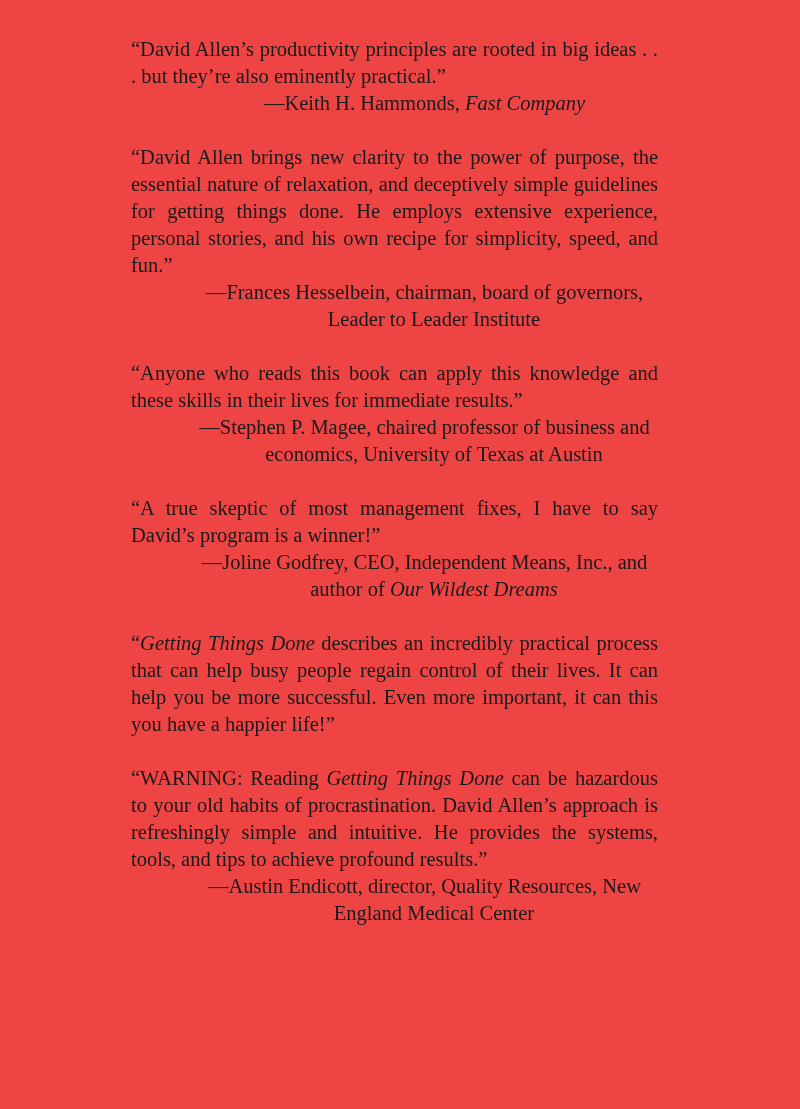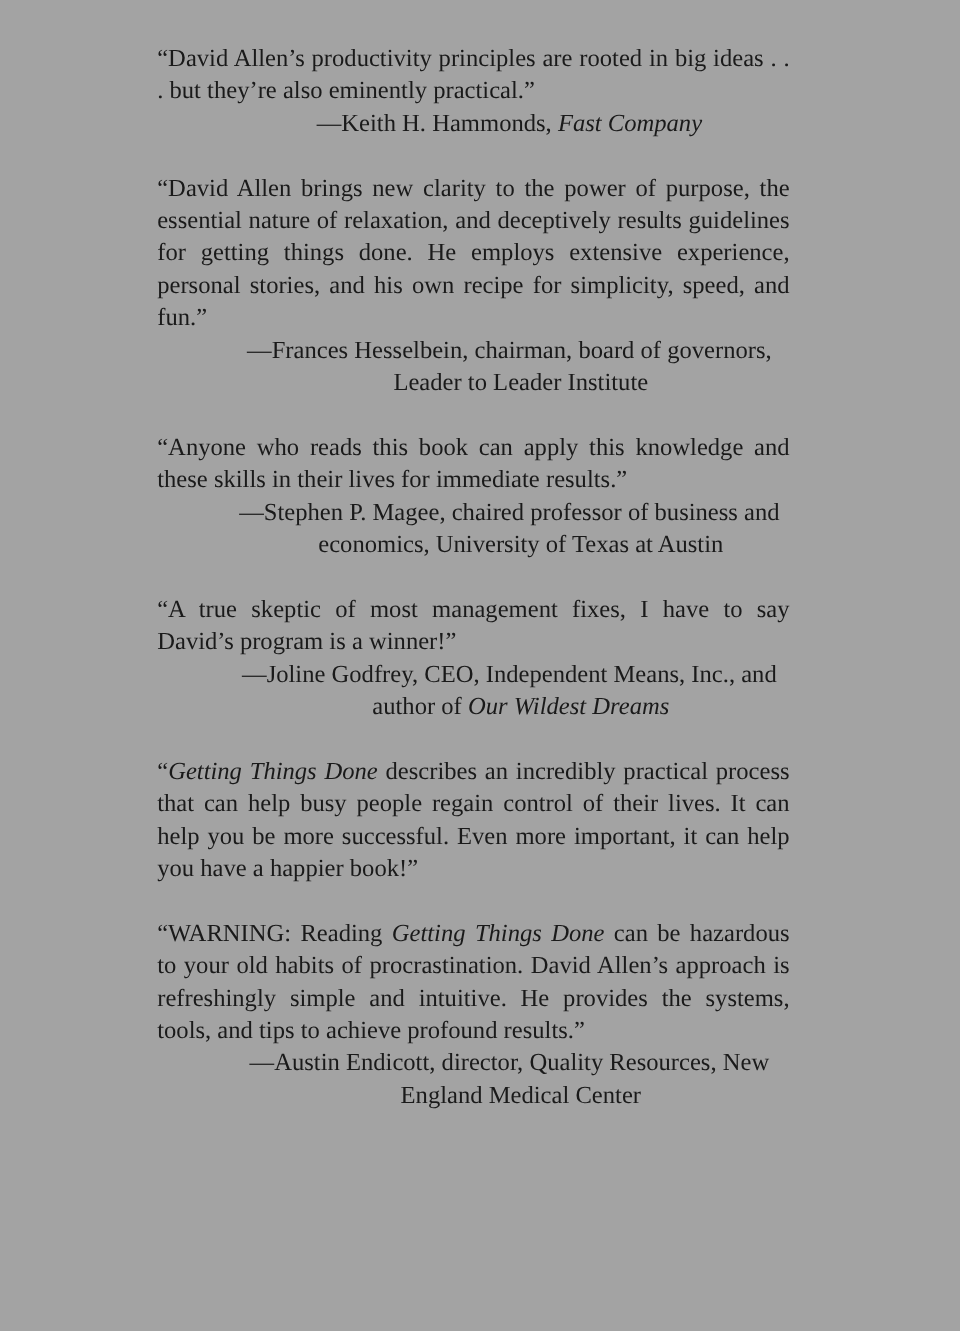--- a/index.html
+++ b/index.html
@@ -4,21 +4,21 @@
 <style>
   html, body {
     margin: 0;
     padding: 0;
     background: #ffffff;
   }
   .page {
     position: relative;
     width: 800px;
     height: 1109px;
-    background: #a3a3a3;
+    background: #ef4444;
     overflow: hidden;
     font-family: "Liberation Serif", "DejaVu Serif", serif;
     color: #1a1a1a;
     box-sizing: border-box;
   }
   .text-column {
     position: absolute;
     left: 131px;
     top: 36px;
     width: 527px;
@@ -53,32 +53,32 @@
 </head>
 <body>
 
 <div class="page">
   <div class="text-column" id="blurb-list">
       <div class="blurb">
         <p class="quote-body"><span class="roman">“David Allen’s productivity principles are rooted in big ideas . . . but they’re also eminently practical.”</span></p>
         <p class="attribution"><span class="roman">—Keith H. Hammonds, </span><span class="italic">Fast Company</span></p>
       </div>
       <div class="blurb">
-        <p class="quote-body"><span class="roman">“David Allen brings new clarity to the power of purpose, the essential nature of relaxation, and deceptively results guidelines for getting things done. He employs extensive experience, personal stories, and his own recipe for simplicity, speed, and fun.”</span></p>
+        <p class="quote-body"><span class="roman">“David Allen brings new clarity to the power of purpose, the essential nature of relaxation, and deceptively simple guidelines for getting things done. He employs extensive experience, personal stories, and his own recipe for simplicity, speed, and fun.”</span></p>
         <p class="attribution"><span class="roman">—Frances Hesselbein, chairman, board of governors, Leader to Leader Institute</span></p>
       </div>
       <div class="blurb">
         <p class="quote-body"><span class="roman">“Anyone who reads this book can apply this knowledge and these skills in their lives for immediate results.”</span></p>
         <p class="attribution"><span class="roman">—Stephen P. Magee, chaired professor of business and economics, University of Texas at Austin</span></p>
       </div>
       <div class="blurb">
         <p class="quote-body"><span class="roman">“A true skeptic of most management fixes, I have to say David’s program is a winner!”</span></p>
         <p class="attribution"><span class="roman">—Joline Godfrey, CEO, Independent Means, Inc., and author of </span><span class="italic">Our Wildest Dreams</span></p>
       </div>
       <div class="blurb">
-        <p class="quote-body"><span class="roman">“</span><span class="italic">Getting Things Done</span><span class="roman"> describes an incredibly practical process that can help busy people regain control of their lives. It can help you be more successful. Even more important, it can help you have a happier book!”</span></p>
+        <p class="quote-body"><span class="roman">“</span><span class="italic">Getting Things Done</span><span class="roman"> describes an incredibly practical process that can help busy people regain control of their lives. It can help you be more successful. Even more important, it can this you have a happier life!”</span></p>
       </div>
       <div class="blurb">
         <p class="quote-body"><span class="roman">“WARNING: Reading </span><span class="italic">Getting Things Done</span><span class="roman"> can be hazardous to your old habits of procrastination. David Allen’s approach is refreshingly simple and intuitive. He provides the systems, tools, and tips to achieve profound results.”</span></p>
         <p class="attribution"><span class="roman">—Austin Endicott, director, Quality Resources, New England Medical Center</span></p>
       </div>
     </div>
 </div>
 
 </body></html>

